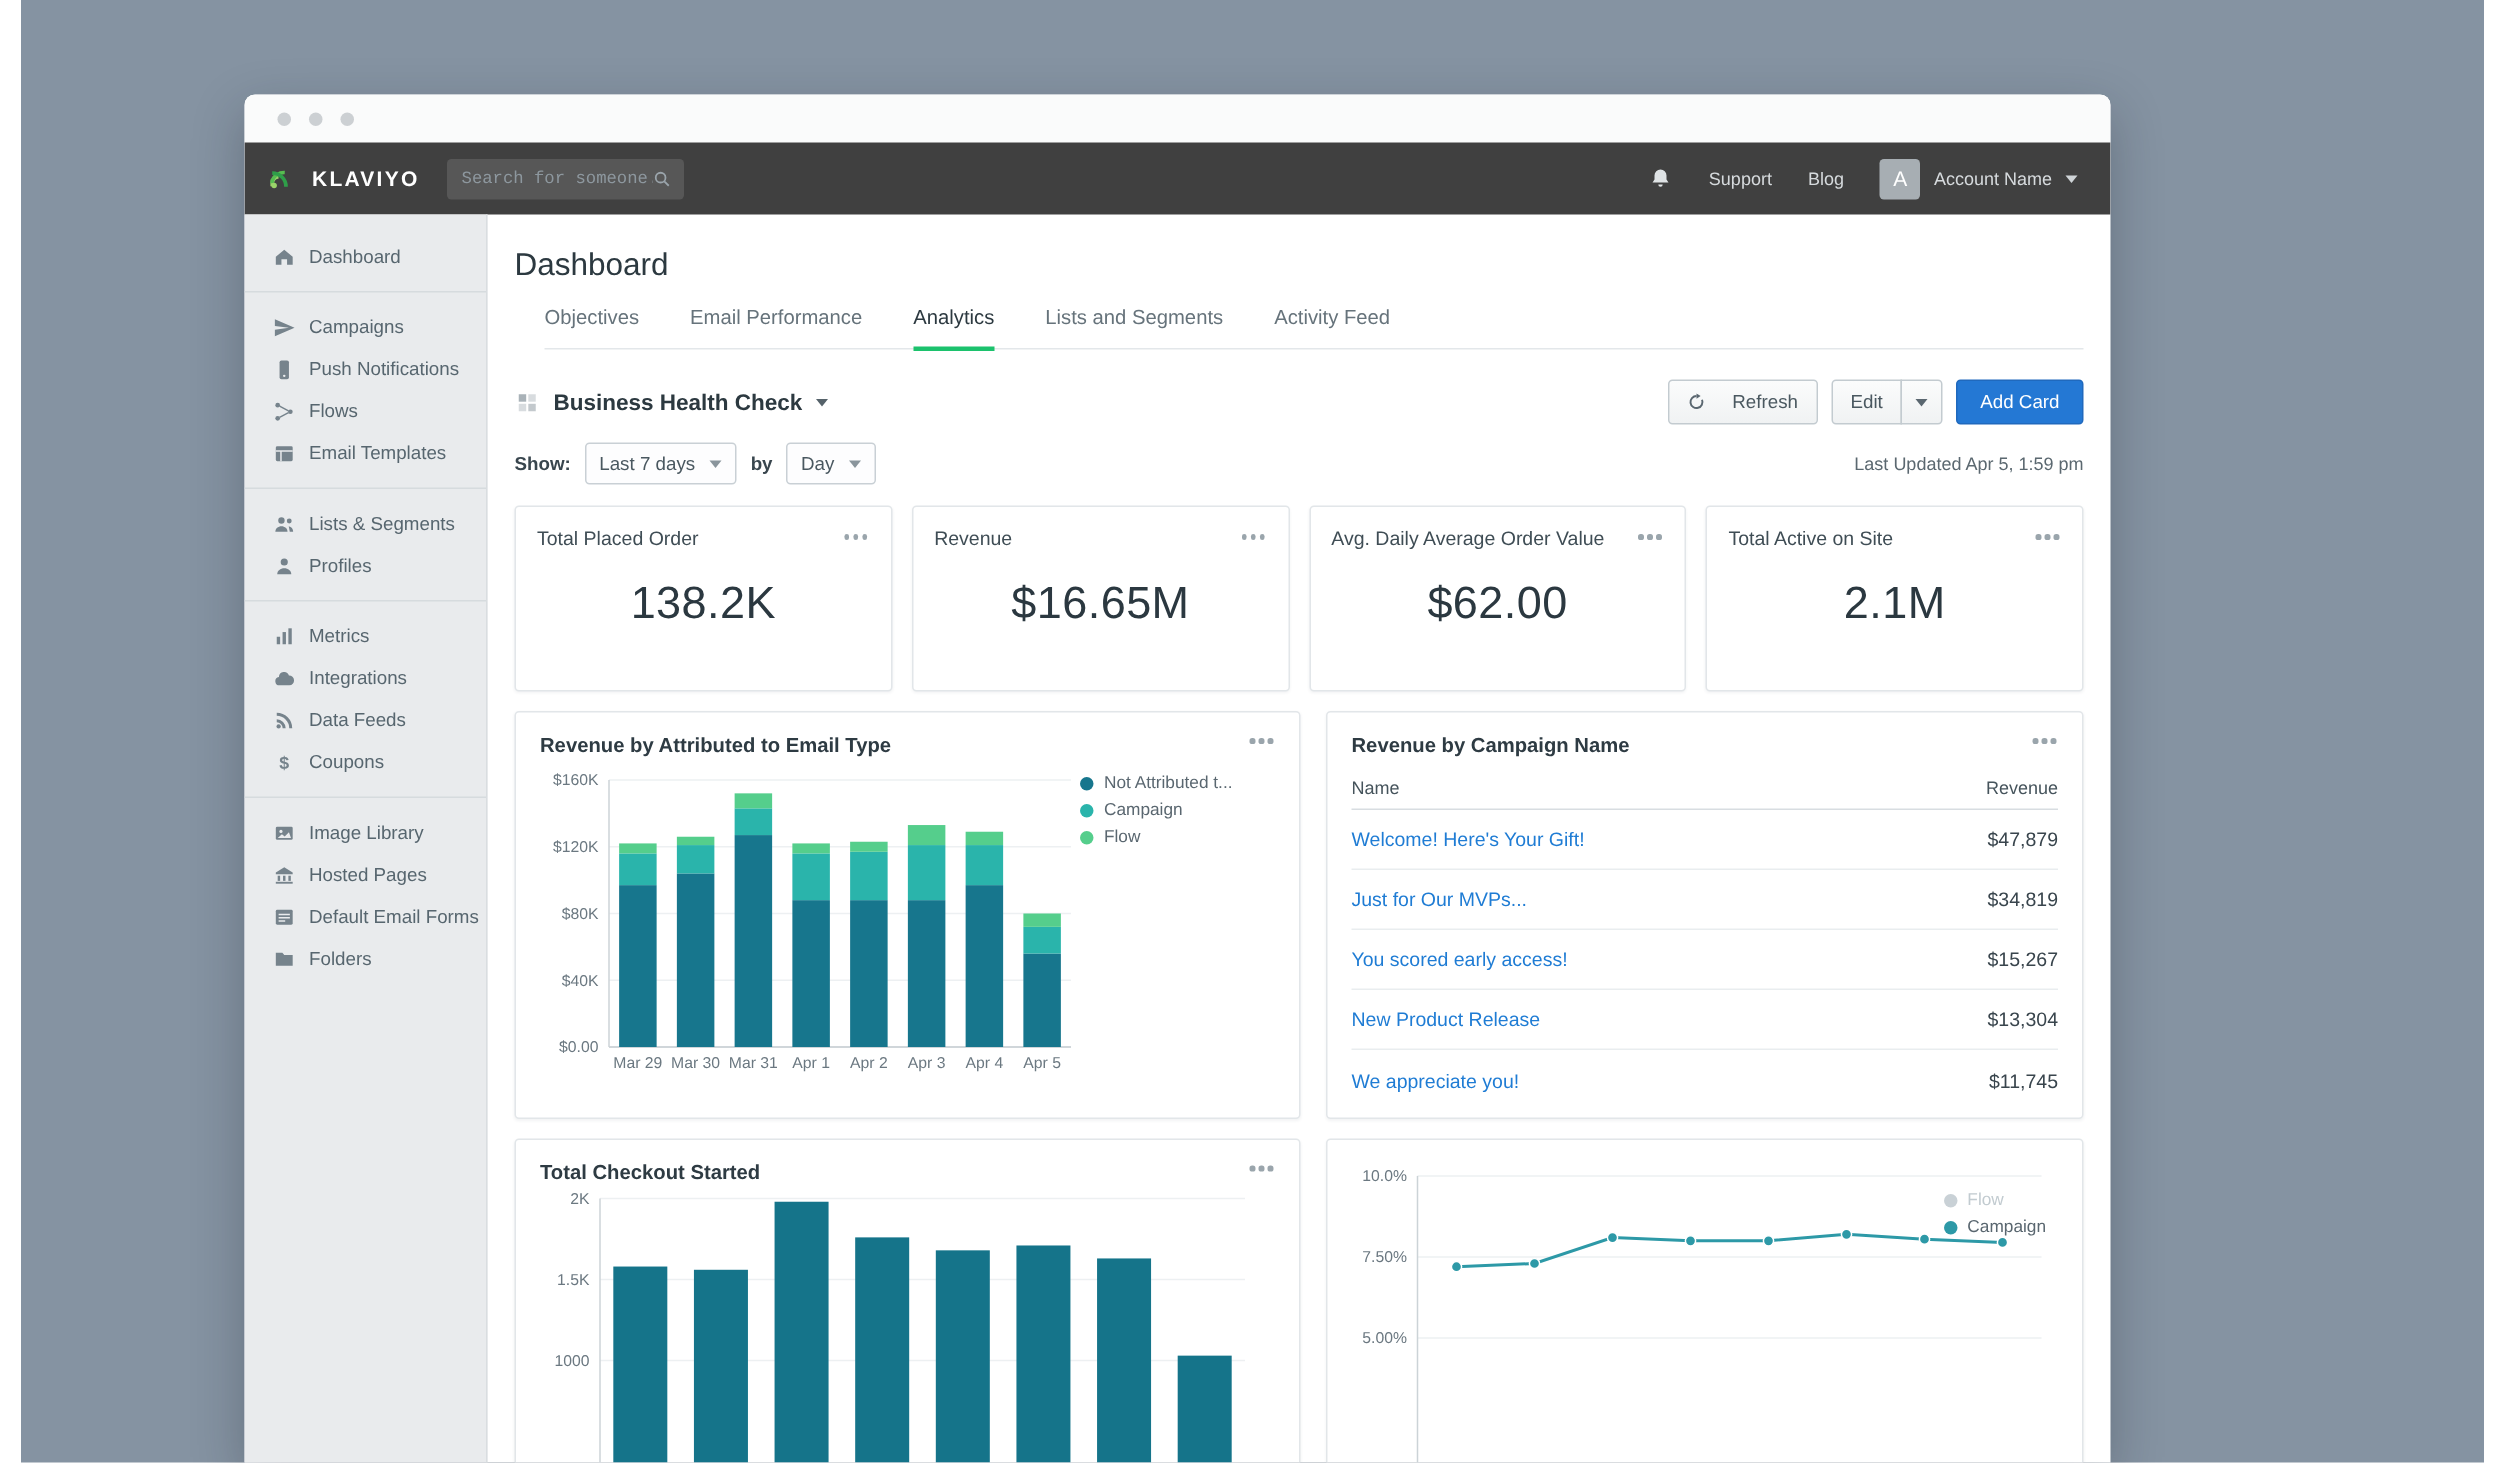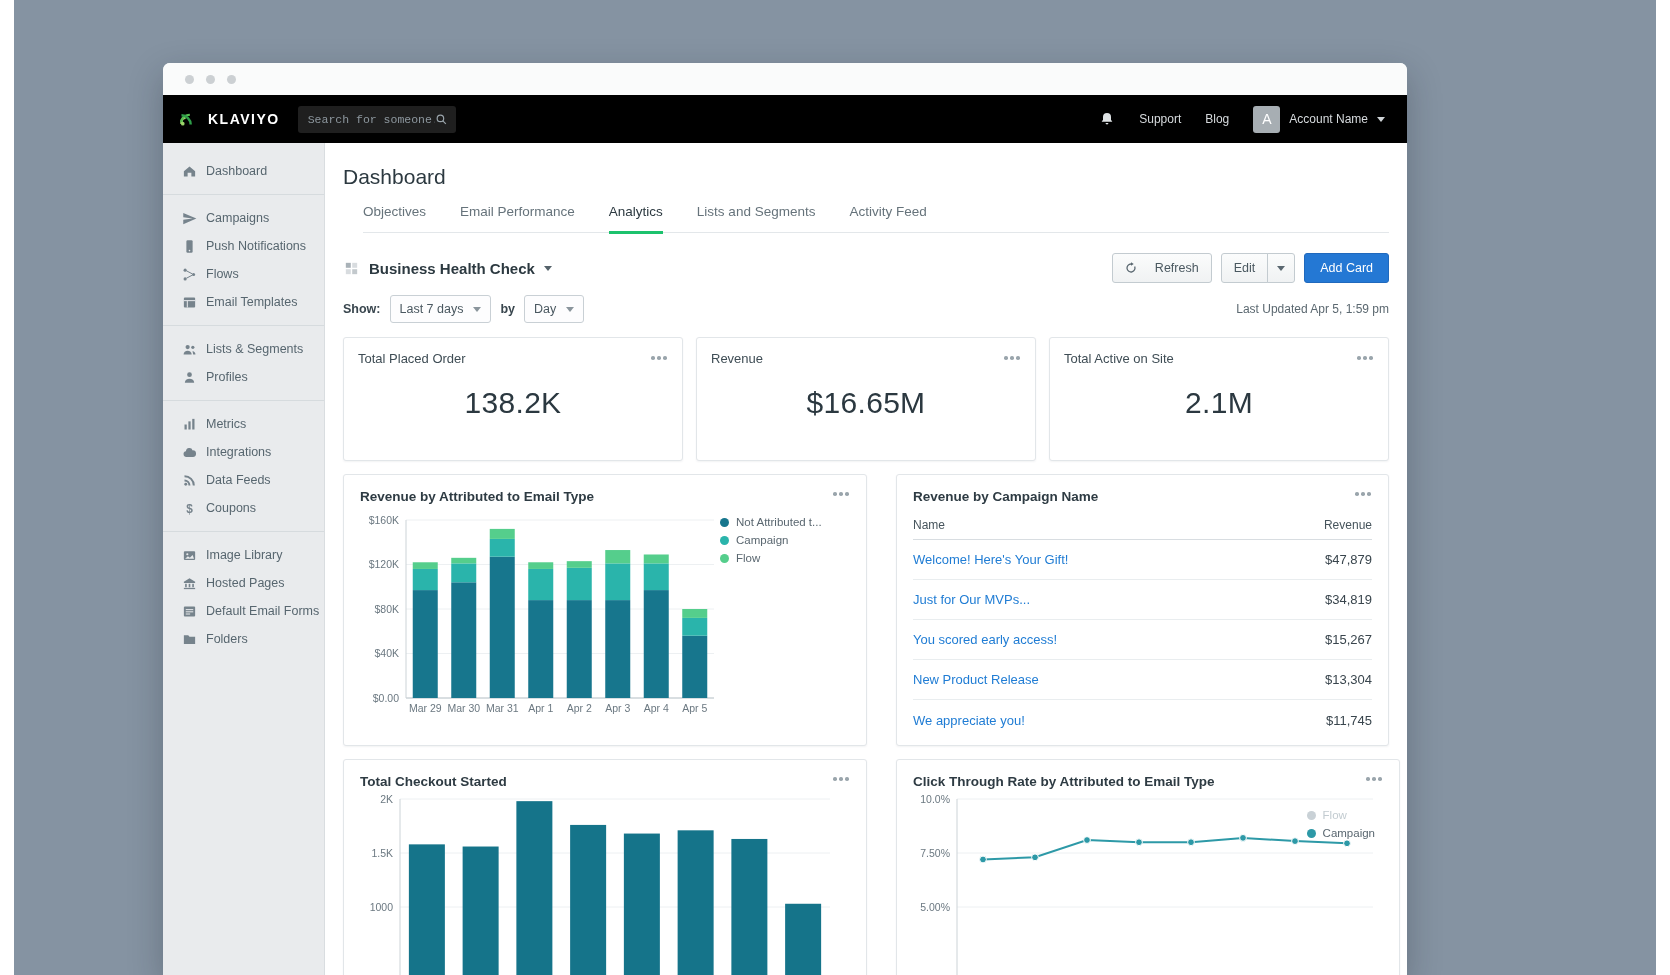--- a/index.html
+++ b/index.html
@@ -6,21 +6,21 @@
   html,body { width:1670px; height:975px; overflow:hidden; background:#fff;
     font-family:"Liberation Sans", sans-serif; }
   .stage { position:absolute; top:0; bottom:0; left:14px; right:14px; background:#8593a2; }
   .window { position:absolute; left:149px; top:63px; width:1244px; height:912px;
     background:#fff; border-radius:7px 7px 0 0; overflow:hidden;
     box-shadow:0 12px 34px rgba(20,30,40,.28); }
   
   .titlebar { height:32px; background:#fafbfb; display:flex; align-items:center; gap:12px; padding-left:22px; }
   .tdot { width:9px; height:9px; border-radius:50%; background:#ccd0d3; }
   
-  .topnav { height:48px; background:#000000; display:flex; align-items:center; }
+  .topnav { height:48px; background:#404040; display:flex; align-items:center; }
   .brand { display:flex; align-items:center; gap:9px; margin-left:16px; cursor:pointer; }
   .brand-text { color:#fff; font-size:14px; font-weight:bold; letter-spacing:1.5px; }
   .nav-search { display:flex; align-items:center; margin-left:18px; width:158px; height:27px;
     background:rgba(255,255,255,.12); border-radius:3px; padding:0 8px 0 10px; }
   .nav-search input { flex:1; min-width:0; border:none; outline:none; background:transparent;
     color:#d4d9dc; font-size:11.5px; font-family:Liberation Mono, monospace; }
   .nav-search input::placeholder { color:#8d979e; }
   .nav-search .ic { color:#9aa4ab; display:flex; }
   .nav-right { margin-left:auto; margin-right:22px; display:flex; align-items:center; gap:24px; }
   .nav-right .ic { color:#dfe3e5; display:flex; cursor:pointer; }
@@ -72,21 +72,21 @@
   .stats { margin-top:14px; display:flex; gap:13px; }
   .card { background:#fff; border:1px solid #e2e6e9; border-radius:3px;
     box-shadow:0 1px 2px rgba(31,45,61,.06); }
   .stat-card { flex:1; height:124px; padding:13px 14px; position:relative; }
   .stat-title { font-size:13px; color:#3f4d55; }
   .stat-value { text-align:center; margin-top:20px; font-size:30px; color:#2b3840; letter-spacing:.3px; }
   .menu-dots { position:relative; width:17px; height:10px; cursor:pointer; flex:none; }
   .menu-dots::before { content:""; position:absolute; left:0; top:3px; width:3.5px; height:3.5px;
     border-radius:50%; background:#9aa5ac; box-shadow:6px 0 0 #9aa5ac, 12px 0 0 #9aa5ac; }
   .stat-card .menu-dots { position:absolute; top:15px; right:14px; }
-  .row { margin-top:13px; display:flex; gap:29px; align-items:flex-start; }
+  .row { margin-top:13px; display:flex; gap:17px; align-items:flex-start; }
   .chart-card, .table-card { padding:14px 16px; }
   .card header { display:flex; justify-content:space-between; align-items:flex-start; }
   .card header h3 { font-size:13.5px; font-weight:bold; color:#2e3b43; }
   .left-card { flex:0 0 524px; }
   .right-card { flex:1; }
   .row1 .card { height:272px; }
   .row2 .card { height:320px; }
   .chart-flex { display:flex; margin-top:8px; }
   .chart-flex svg { flex:none; }
   .legend-col { width:130px; padding-top:4px; }
@@ -365,20 +365,25 @@
         <div class="stats" id="stats">
             <section class="card stat-card">
               <div class="stat-title">Total Placed Order</div>
               <span class="menu-dots"></span>
               <div class="stat-value">138.2K</div>
             </section>
             <section class="card stat-card">
               <div class="stat-title">Revenue</div>
               <span class="menu-dots"></span>
               <div class="stat-value">$16.65M</div>
+            </section>
+            <section class="card stat-card">
+              <div class="stat-title">Avg. Daily Average Order Value</div>
+              <span class="menu-dots"></span>
+              <div class="stat-value">$62.00</div>
             </section>
             <section class="card stat-card">
               <div class="stat-title">Total Active on Site</div>
               <span class="menu-dots"></span>
               <div class="stat-value">2.1M</div>
             </section>
           </div>
 
         <div class="row row1">
           <section class="card chart-card left-card">
@@ -510,24 +515,20 @@
                 <text x="281.875" y="240" text-anchor="middle" font-size="10.5" fill="#6b7881">Apr 2</text>
                 <rect x="317.625" y="41.31999999999999" width="36" height="184.68" fill="#15748a"></rect>
                 <text x="335.625" y="240" text-anchor="middle" font-size="10.5" fill="#6b7881">Apr 3</text>
                 <rect x="371.375" y="49.96000000000001" width="36" height="176.04" fill="#15748a"></rect>
                 <text x="389.375" y="240" text-anchor="middle" font-size="10.5" fill="#6b7881">Apr 4</text>
                 <rect x="425.125" y="114.75999999999999" width="36" height="111.24000000000001" fill="#15748a"></rect>
                 <text x="443.125" y="240" text-anchor="middle" font-size="10.5" fill="#6b7881">Apr 5</text>
               </svg>
           </section>
           <section class="card chart-card right-card">
-            <header>
-              <h3>Click Through Rate by Attributed to Email Type</h3>
-              <span class="menu-dots"></span>
-            </header>
             <div class="line-wrap">
               <svg id="chart-line" width="470" height="250" viewBox="0 0 470 250">
                   <line x1="44" x2="460" y1="10" y2="10" stroke="#edf0f2" stroke-width="1"></line>
                   <text x="37" y="13.5" text-anchor="end" font-size="10.5" fill="#6b7881">10.0%</text>
                   <line x1="44" x2="460" y1="64" y2="64" stroke="#edf0f2" stroke-width="1"></line>
                   <text x="37" y="67.5" text-anchor="end" font-size="10.5" fill="#6b7881">7.50%</text>
                   <line x1="44" x2="460" y1="118" y2="118" stroke="#edf0f2" stroke-width="1"></line>
                   <text x="37" y="121.5" text-anchor="end" font-size="10.5" fill="#6b7881">5.00%</text>
                   <line x1="44" x2="44" y1="10" y2="226" stroke="#ccd3d7"></line>
                   <line x1="44" x2="460" y1="226" y2="226" stroke="#ccd3d7"></line>

